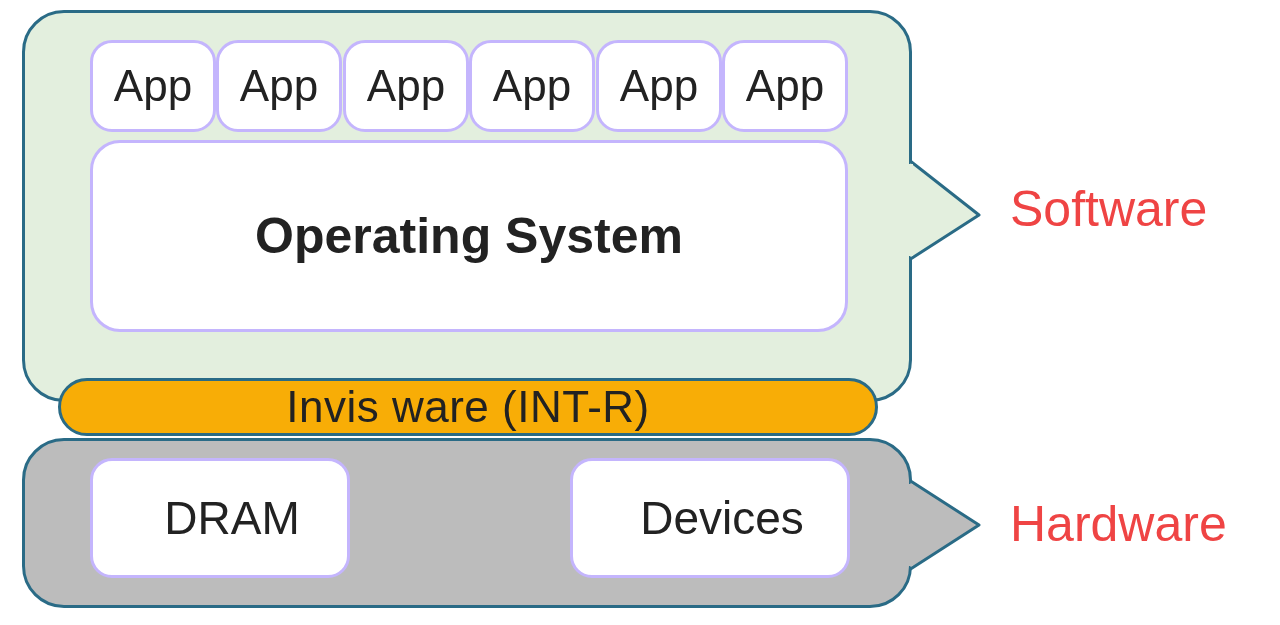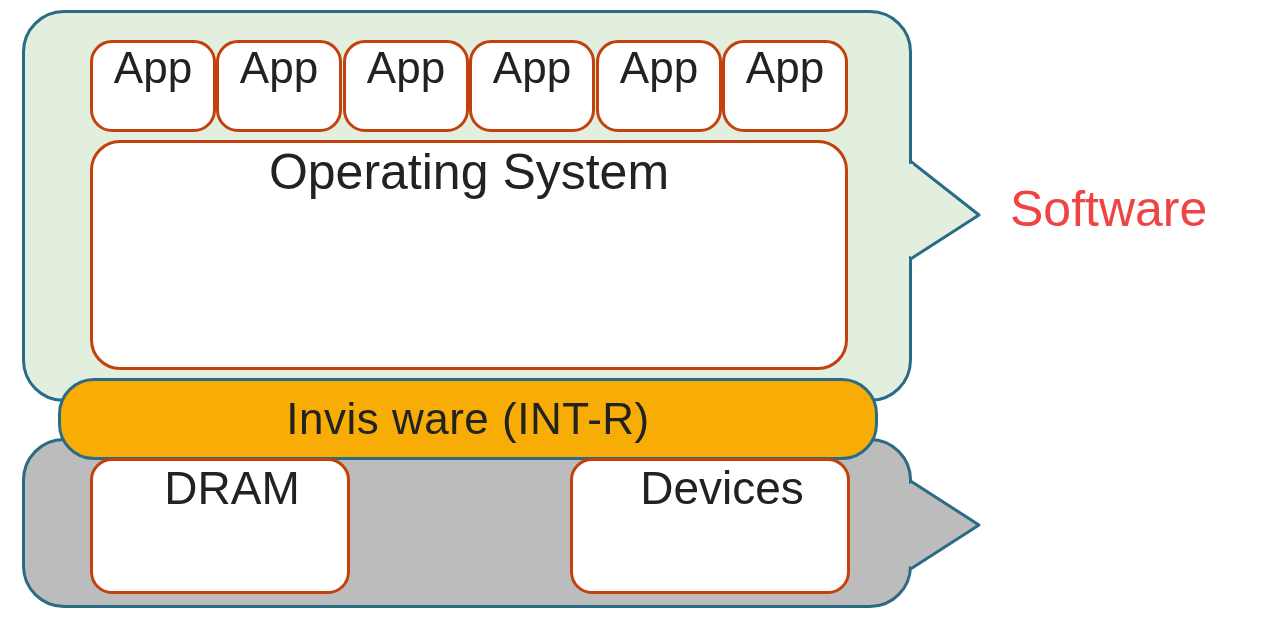--- a/index.html
+++ b/index.html
@@ -56,60 +56,61 @@
     top: 480px;
   }
   .hardware-tail svg { position: absolute; left: -3px; top: 0; }
 
   
   .middle-pill {
     position: absolute;
     left: 58px;
     top: 378px;
     width: 820px;
-    height: 82px;
+    height: 58px;
     background: #f8ad06;
     border: 3px solid #2a6b86;
     border-radius: 36px;
     box-sizing: border-box;
     display: flex;
     align-items: center;
     justify-content: center;
     font-size: 44px;
     letter-spacing: 0.5px;
   }
 
   
   .box {
     position: absolute;
     background: #ffffff;
-    border: 3px solid #c2410c;
+    border: 3px solid #c4b5fd;
     box-sizing: border-box;
     display: flex;
-    align-items: flex-start;
+    align-items: center;
     justify-content: center;
   }
   .app-box {
     top: 40px;
     width: 126px;
     height: 92px;
     border-radius: 22px;
     font-size: 44px;
   }
   .os-box {
     left: 90px;
     top: 140px;
     width: 758px;
-    height: 230px;
+    height: 192px;
     border-radius: 30px;
     font-size: 50px;
+    font-weight: bold;
   }
   .hw-box {
     top: 458px;
-    height: 136px;
+    height: 120px;
     border-radius: 22px;
     font-size: 46px;
     padding-left: 24px;
   }
 
   
   .label {
     position: absolute;
     font-size: 50px;
     color: #ef4444;
@@ -164,14 +165,15 @@
   </div>
 
   <div class="box hw-box" style="left:90px;  width:260px">
       <span>DRAM</span>
     </div>
   <div class="box hw-box" style="left:570px; width:280px">
       <span>Devices</span>
     </div>
 
   <div class="label" style="left:1010px; top:180px">Software</div>
+  <div class="label" style="left:1010px; top:495px">Hardware</div>
 
 </div>
 
 </body></html>

